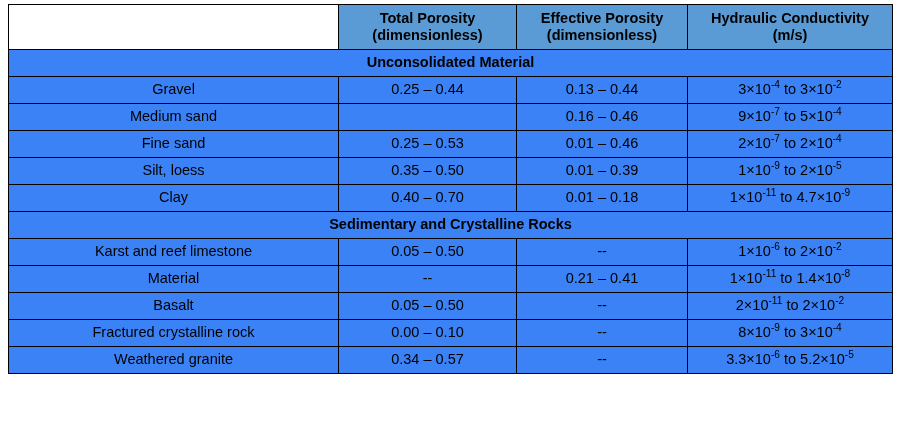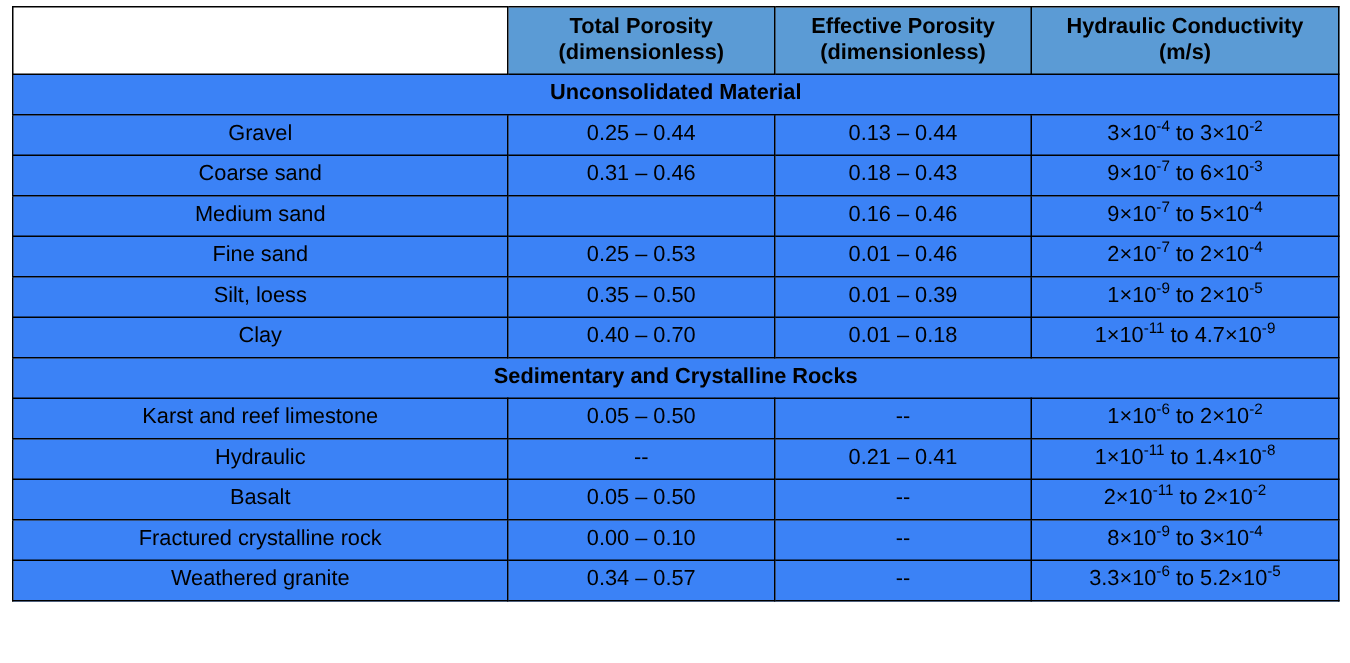--- a/index.html
+++ b/index.html
@@ -109,26 +109,20 @@
         <tr>
           <td class="group" colspan="4">Unconsolidated Material</td>
         </tr>
         <tr>
           <td class="name">Gravel</td>
           <td class="val">0.25 – 0.44</td>
           <td class="val">0.13 – 0.44</td>
           <td class="val"><span>3×10</span><sup>-4</sup><span> to </span><span>3×10</span><sup>-2</sup></td>
         </tr>
         <tr>
-          <td class="name">Coarse sand</td>
-          <td class="val">0.31 – 0.46</td>
-          <td class="val">0.18 – 0.43</td>
-          <td class="val"><span>9×10</span><sup>-7</sup><span> to </span><span>6×10</span><sup>-3</sup></td>
-        </tr>
-        <tr>
           <td class="name">Medium sand</td>
           <td class="val"></td>
           <td class="val">0.16 – 0.46</td>
           <td class="val"><span>9×10</span><sup>-7</sup><span> to </span><span>5×10</span><sup>-4</sup></td>
         </tr>
         <tr>
           <td class="name">Fine sand</td>
           <td class="val">0.25 – 0.53</td>
           <td class="val">0.01 – 0.46</td>
           <td class="val"><span>2×10</span><sup>-7</sup><span> to </span><span>2×10</span><sup>-4</sup></td>
@@ -148,21 +142,21 @@
         <tr>
           <td class="group" colspan="4">Sedimentary and Crystalline Rocks</td>
         </tr>
         <tr>
           <td class="name">Karst and reef limestone</td>
           <td class="val">0.05 – 0.50</td>
           <td class="val">--</td>
           <td class="val"><span>1×10</span><sup>-6</sup><span> to </span><span>2×10</span><sup>-2</sup></td>
         </tr>
         <tr>
-          <td class="name">Hydraulic</td>
+          <td class="name">Material</td>
           <td class="val">--</td>
           <td class="val">0.21 – 0.41</td>
           <td class="val"><span>1×10</span><sup>-11</sup><span> to </span><span>1.4×10</span><sup>-8</sup></td>
         </tr>
         <tr>
           <td class="name">Basalt</td>
           <td class="val">0.05 – 0.50</td>
           <td class="val">--</td>
           <td class="val"><span>2×10</span><sup>-11</sup><span> to </span><span>2×10</span><sup>-2</sup></td>
         </tr>

